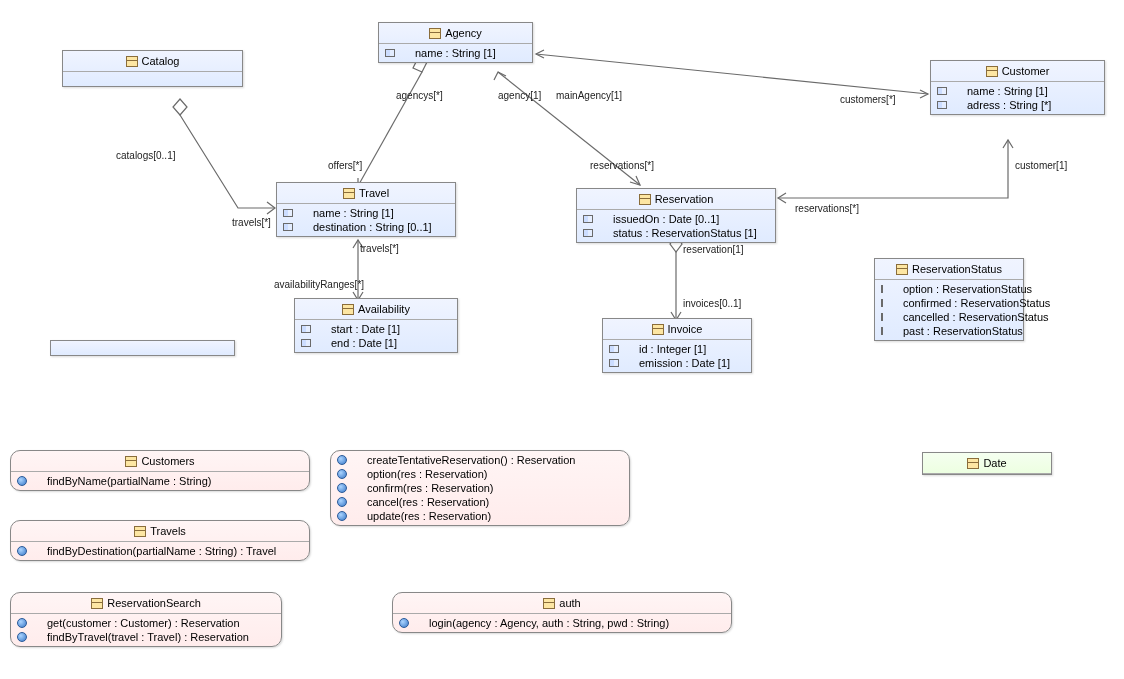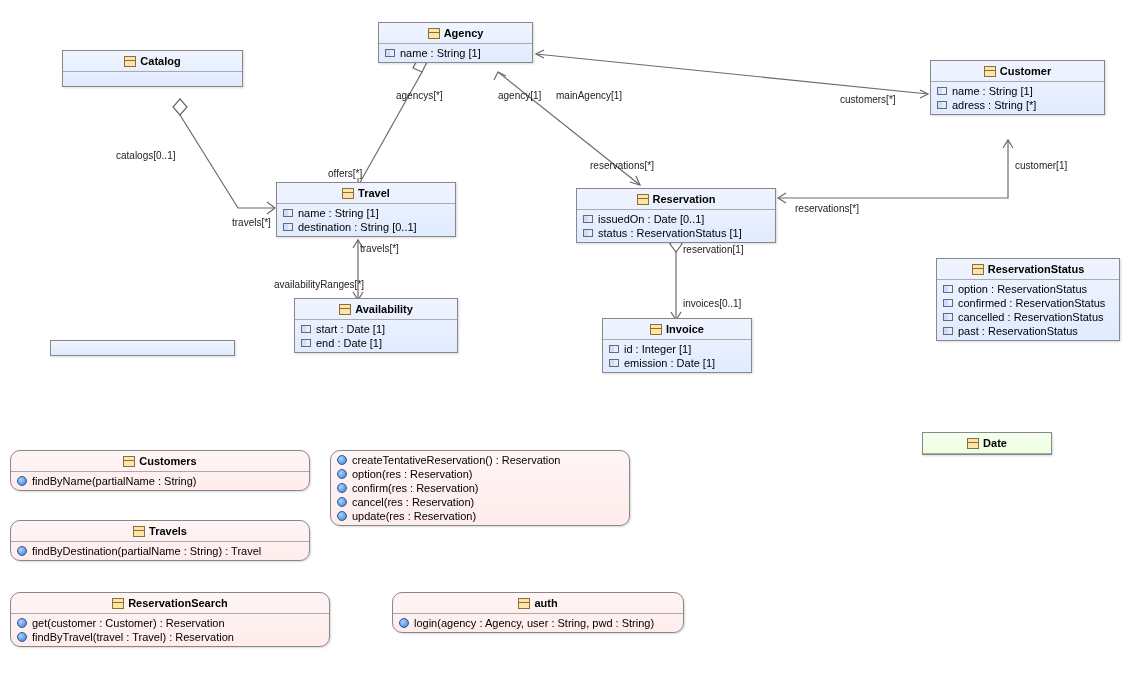--- a/index.html
+++ b/index.html
@@ -16,42 +16,43 @@
       border: 1px solid #888;
       background: linear-gradient(to bottom, #f0f4ff, #e0ebff);
       box-shadow: 1px 1px 2px rgba(0,0,0,0.15);
     }
     .uml-box.pink {
       background: linear-gradient(to bottom, #fff5f5, #ffecec);
       border-radius: 10px;
     }
     .uml-box.green {
       background: linear-gradient(to bottom, #f5fff0, #ecffe0);
+      margin-top: 20px;
     }
     .uml-title {
       text-align: center;
-      font-weight: bold;
+      font-weight: normal;
       padding: 4px 6px;
       border-bottom: 1px solid #aaa;
       display: flex;
       align-items: center;
       justify-content: center;
       gap: 4px;
     }
     .uml-body {
       padding: 2px 4px;
       min-height: 10px;
     }
     .uml-body.empty {
       min-height: 14px;
     }
     .uml-row {
       display: flex;
       align-items: center;
-      gap: 5px;
+      gap: 20px;
       padding: 1px 2px;
       white-space: nowrap;
     }
     .icon-class {
       display: inline-block;
       width: 12px;
       height: 10px;
       position: relative;
     }
     .icon-class::before, .icon-class::after {
@@ -126,21 +127,21 @@
   <polyline class="arrow-open" points="353,292 358,300 363,292"></polyline>
 
   <path class="edge" d="M 676 236 L 676 320"></path>
   <polygon class="agg" points="676,236 670,244 676,252 682,244"></polygon>
   <polyline class="arrow-open" points="671,312 676,320 681,312"></polyline>
 </svg>
 
 <div class="label" style="left:116px; top:150px">catalogs[0..1]</div>
 <div class="label" style="left:232px; top:217px">travels[*]</div>
 <div class="label" style="left:396px; top:90px">agencys[*]</div>
-<div class="label" style="left:328px; top:168px">offers[*]</div>
+<div class="label" style="left:328px; top:160px">offers[*]</div>
 <div class="label" style="left:498px; top:90px">agency[1]</div>
 <div class="label" style="left:556px; top:90px">mainAgency[1]</div>
 <div class="label" style="left:590px; top:160px">reservations[*]</div>
 <div class="label" style="left:840px; top:94px">customers[*]</div>
 <div class="label" style="left:795px; top:203px">reservations[*]</div>
 <div class="label" style="left:1015px; top:160px">customer[1]</div>
 <div class="label" style="left:360px; top:243px">travels[*]</div>
 <div class="label" style="left:274px; top:279px">availabilityRanges[*]</div>
 <div class="label" style="left:683px; top:244px">reservation[1]</div>
 <div class="label" style="left:683px; top:298px">invoices[0..1]</div>
@@ -244,21 +245,21 @@
         <span class="icon-attr"></span>
         <span>id : Integer [1]</span>
       </div>
     <div class="uml-row">
         <span class="icon-attr"></span>
         <span>emission : Date [1]</span>
       </div>
   </div>
 </div>
 
-<div class="uml-box" style="left:936px; top:258px; width:184px">
+<div class="uml-box" style="left:874px; top:258px; width:150px">
   <div class="uml-title">
     <span class="icon-class"></span>
     <span>ReservationStatus</span>
   </div>
   <div class="uml-body">
     <div class="uml-row">
         <span class="icon-attr"></span>
         <span>option : ReservationStatus</span>
       </div>
     <div class="uml-row">
@@ -306,21 +307,21 @@
     <span>Travels</span>
   </div>
   <div class="uml-body">
     <div class="uml-row">
         <span class="icon-op"></span>
         <span>findByDestination(partialName : String) : Travel</span>
       </div>
   </div>
 </div>
 
-<div class="uml-box pink" style="left:10px; top:592px; width:320px">
+<div class="uml-box pink" style="left:10px; top:592px; width:272px">
   <div class="uml-title">
     <span class="icon-class"></span>
     <span>ReservationSearch</span>
   </div>
   <div class="uml-body">
     <div class="uml-row">
         <span class="icon-op"></span>
         <span>get(customer : Customer) : Reservation</span>
       </div>
     <div class="uml-row">
@@ -348,24 +349,24 @@
         <span class="icon-op"></span>
         <span>cancel(res : Reservation)</span>
       </div>
     <div class="uml-row">
         <span class="icon-op"></span>
         <span>update(res : Reservation)</span>
       </div>
   </div>
 </div>
 
-<div class="uml-box pink" style="left:392px; top:592px; width:292px">
+<div class="uml-box pink" style="left:392px; top:592px; width:340px">
   <div class="uml-title">
     <span class="icon-class"></span>
     <span>auth</span>
   </div>
   <div class="uml-body">
     <div class="uml-row">
         <span class="icon-op"></span>
-        <span>login(agency : Agency, user : String, pwd : String)</span>
+        <span>login(agency : Agency, auth : String, pwd : String)</span>
       </div>
   </div>
 </div>
 
 </body></html>

